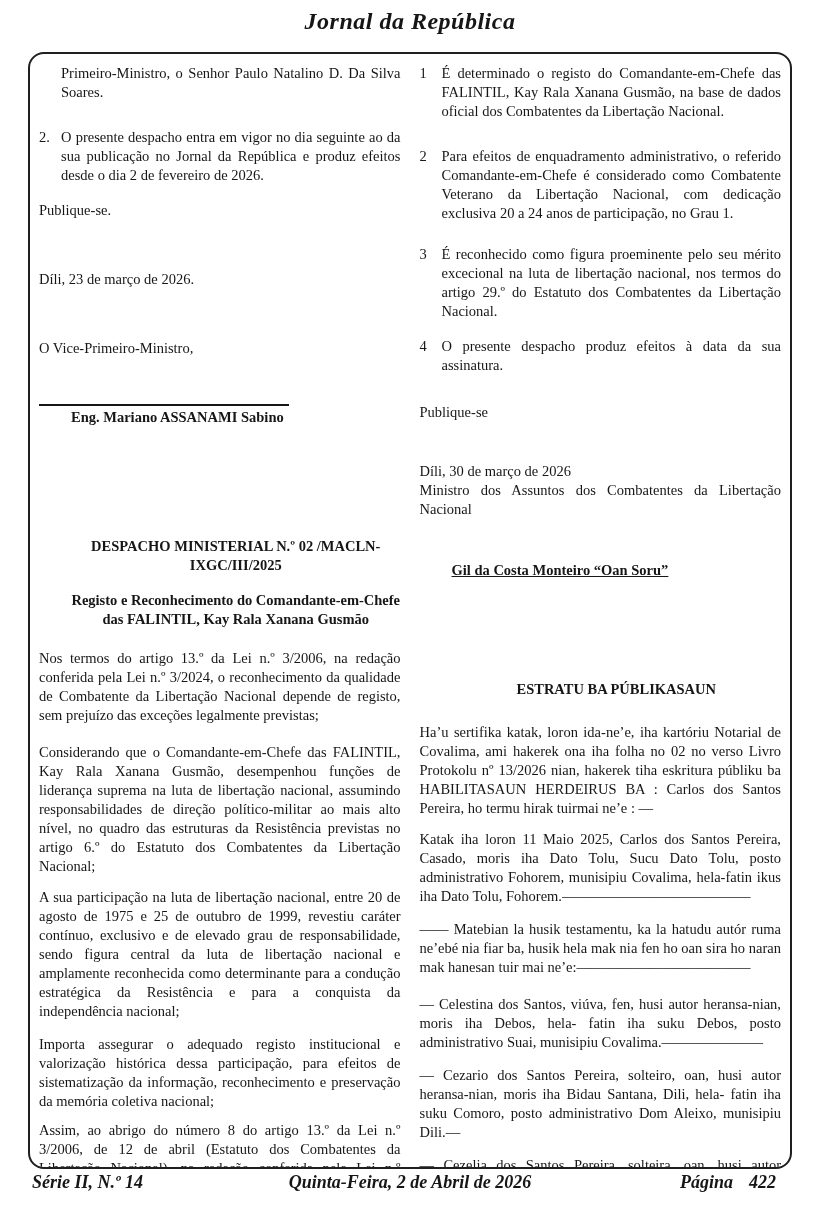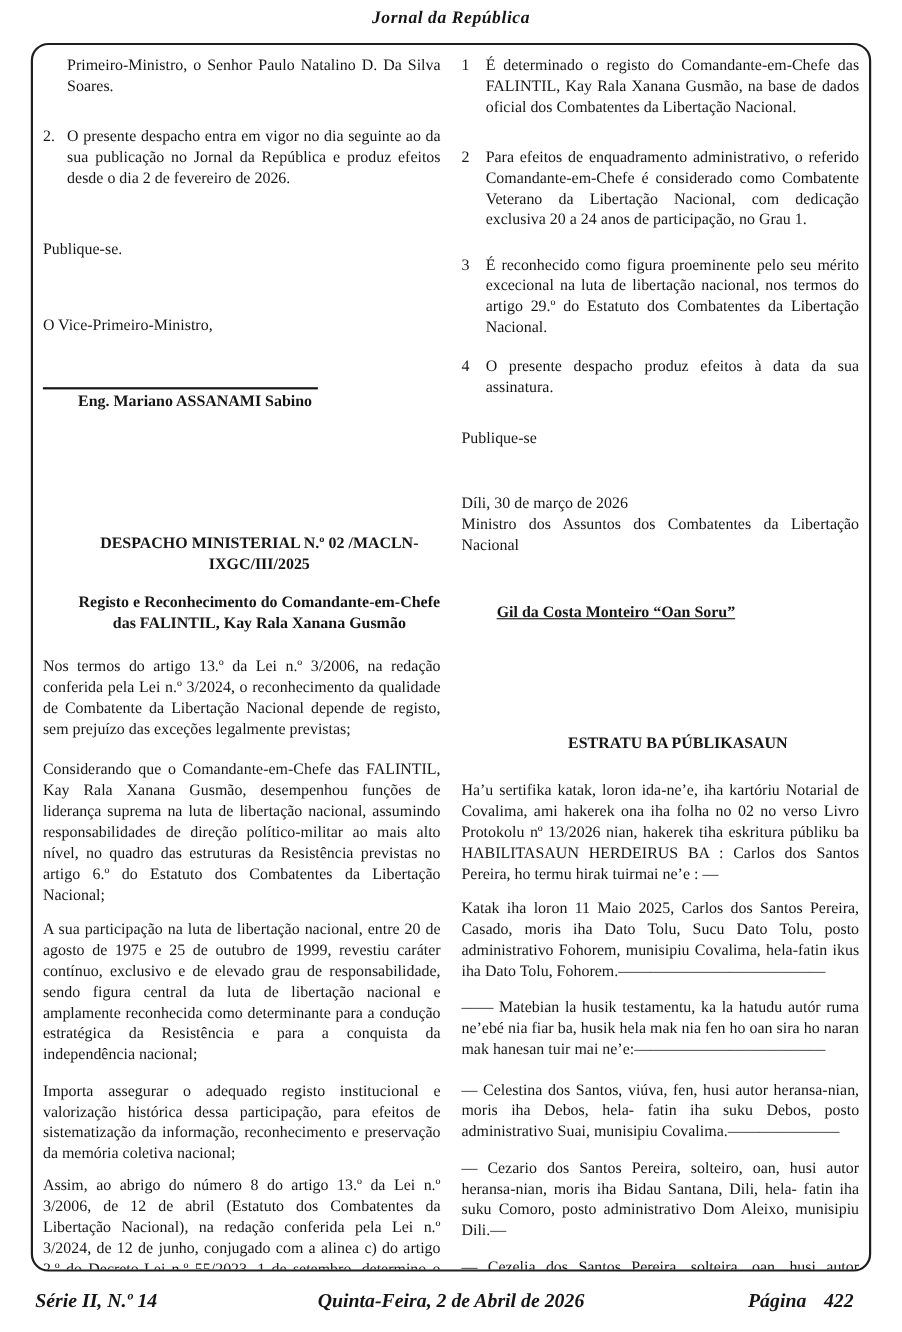--- a/index.html
+++ b/index.html
@@ -4,43 +4,43 @@
 <style>
   html,body { margin:0; padding:0; }
   body {
     width:820px; height:1211px;
     background:#ffffff; color:#161616;
     font-family:"Liberation Serif", serif;
     position:relative; overflow:hidden;
   }
   .masthead {
     text-align:center; padding-top:8px;
-    font-size:16px; font-weight:bold; font-style:italic;
+    font-size:24px; font-weight:bold; font-style:italic;
     letter-spacing:0.5px;
   }
   .frame {
-    position:absolute; left:28px; top:39px; right:28px; height:1117px;
+    position:absolute; left:28px; top:52px; right:28px; height:1117px;
     border:2px solid #1f1f1f; border-radius:16px;
     box-sizing:border-box; padding:10px 9px 6px 9px;
     display:flex; gap:19px; overflow:hidden;
     background:#ffffff;
   }
   .col { flex:1 1 0; min-width:0; font-size:14.5px; line-height:19px; text-align:justify; }
   .p { margin:0; }
   .indent { margin-left:22px; }
   .li { display:flex; }
   .li .num { flex:0 0 22px; }
   .li .txt { flex:1 1 auto; text-align:justify; }
   .bold { font-weight:bold;margin-left:32px; }
   .center { text-align:center; }
   .underline { text-decoration:underline; }
   .sig-line { border-top:2px solid #161616; width:250px; height:0; }
   .mt2{margin-top:2px}.mt10{margin-top:10px}.mt12{margin-top:12px}.mt14{margin-top:14px}
   .mt16{margin-top:16px}.mt18{margin-top:18px}.mt20{margin-top:20px}.mt22{margin-top:22px}
-  .mt24{margin-top:24px}.mt26{margin-top:26px}.mt28{margin-top:28px}.mt30{margin-top:46px}
+  .mt24{margin-top:24px}.mt26{margin-top:26px}.mt28{margin-top:28px}.mt30{margin-top:16px}
   .mt40{margin-top:40px}.mt42{margin-top:42px}.mt46{margin-top:46px}.mt50{margin-top:50px}
   .mt100{margin-top:100px}.mt110{margin-top:110px}
   .footer {
     position:absolute; left:30px; right:30px; top:1172px; height:22px;
     font-weight:bold; font-style:italic; font-size:18px;
   }
   .footer .f-left { position:absolute; left:2px; top:0; }
   .footer .f-center { display:block; text-align:center; }
   .footer .f-right { position:absolute; right:14px; top:0; }
   .footer .f-right .pagenum { margin-left:16px; }
@@ -55,20 +55,21 @@
   <div class="col">
     <p class="p indent">Primeiro-Ministro, o Senhor Paulo Natalino D. Da Silva Soares.</p>
 
     <div class="li mt26">
       <span class="num">2.</span>
       <span class="txt">O presente despacho entra em vigor no dia seguinte ao da sua publicação no Jornal da República e produz efeitos desde o dia 2 de fevereiro de 2026.</span>
     </div>
 
     <p class="p mt30">Publique-se.</p>
 
+    <p class="p mt50">Díli, 23 de março de 2026.</p>
 
     <p class="p mt50">O Vice-Primeiro-Ministro,</p>
 
     <div class="sig-line mt46"></div>
     <p class="p bold mt2">Eng. Mariano ASSANAMI Sabino</p>
 
     <p class="p bold center mt110">DESPACHO MINISTERIAL N.º 02 /MACLN-IXGC/III/2025</p>
 
     <p class="p bold center mt16">Registo e Reconhecimento do Comandante-em-Chefe das FALINTIL, Kay Rala Xanana Gusmão</p>
 

